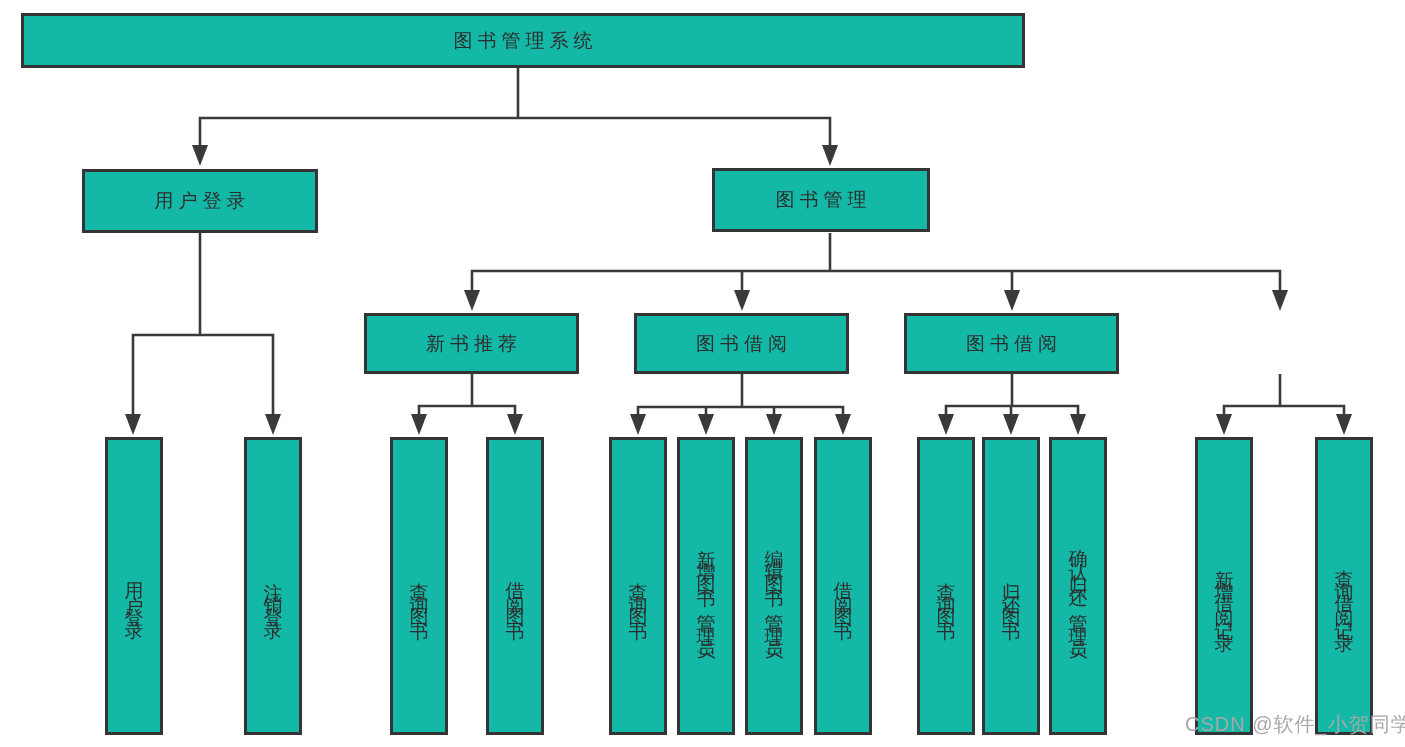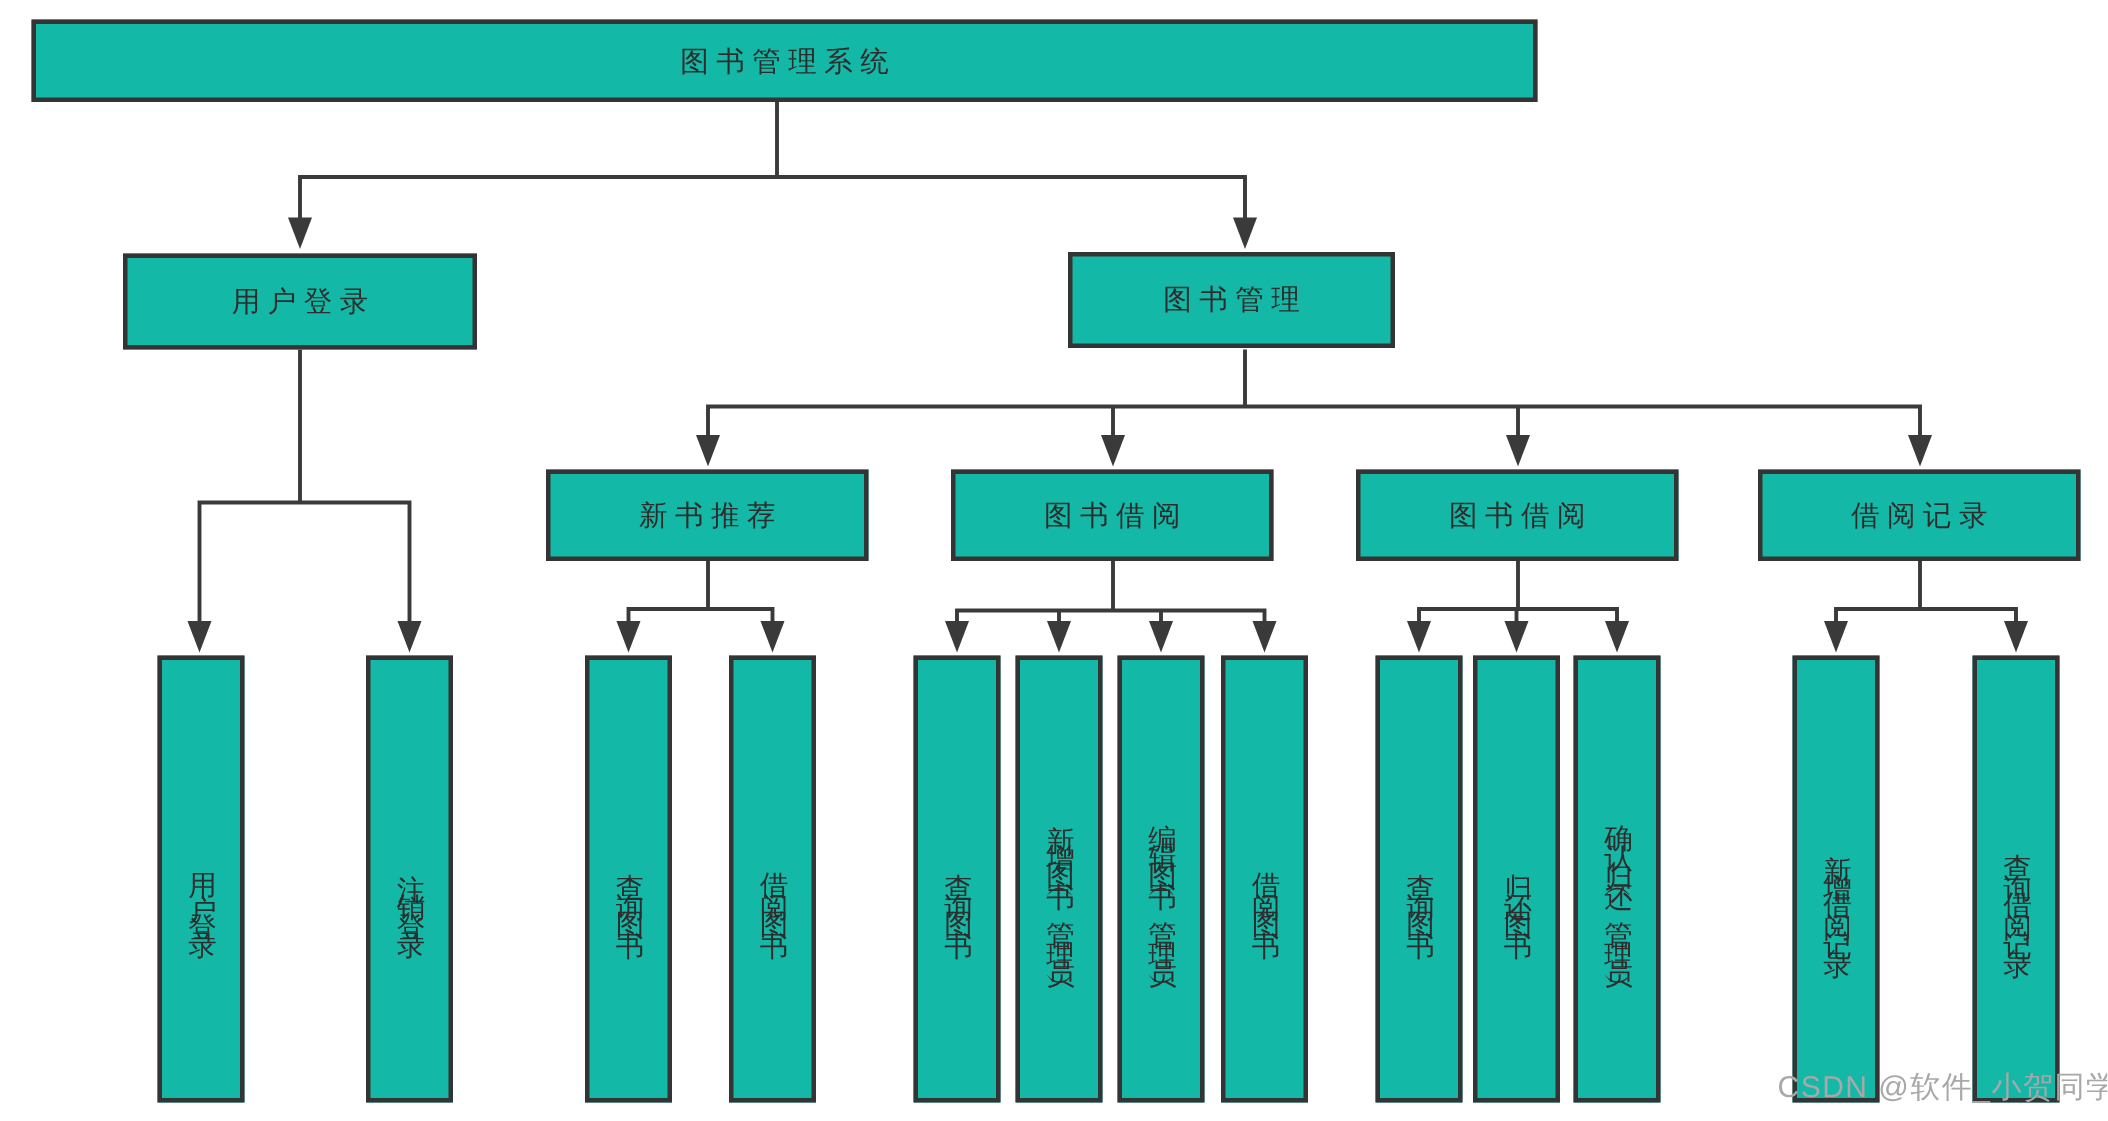--- a/index.html
+++ b/index.html
@@ -161,23 +161,20 @@
 
   <div class="node h-node n-secA">
     <span class="lbl">新书推荐</span>
   </div>
   <div class="node h-node n-secB">
     <span class="lbl">图书借阅</span>
   </div>
   <div class="node h-node n-secC">
     <span class="lbl">图书借阅</span>
   </div>
-  <div class="node h-node n-secD">
-    <span class="lbl">借阅记录</span>
-  </div>
 
   <div class="node v-node n-l1">
     <span class="lbl">用户登录</span>
   </div>
   <div class="node v-node n-l2">
     <span class="lbl">注销登录</span>
   </div>
 
   <div class="node v-node n-a1">
     <span class="lbl">查询图书</span>

